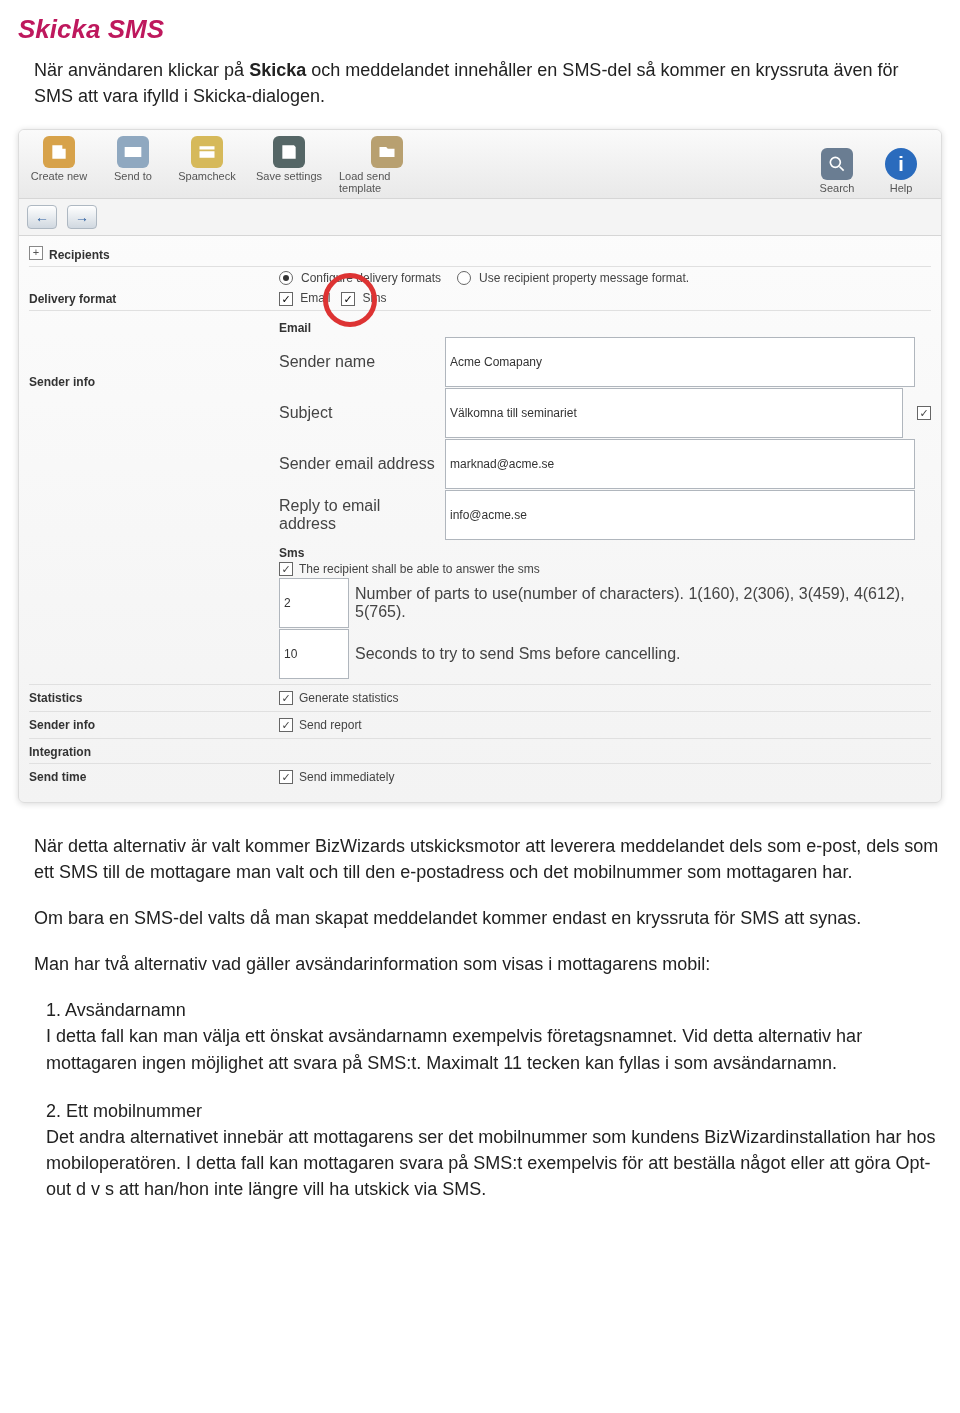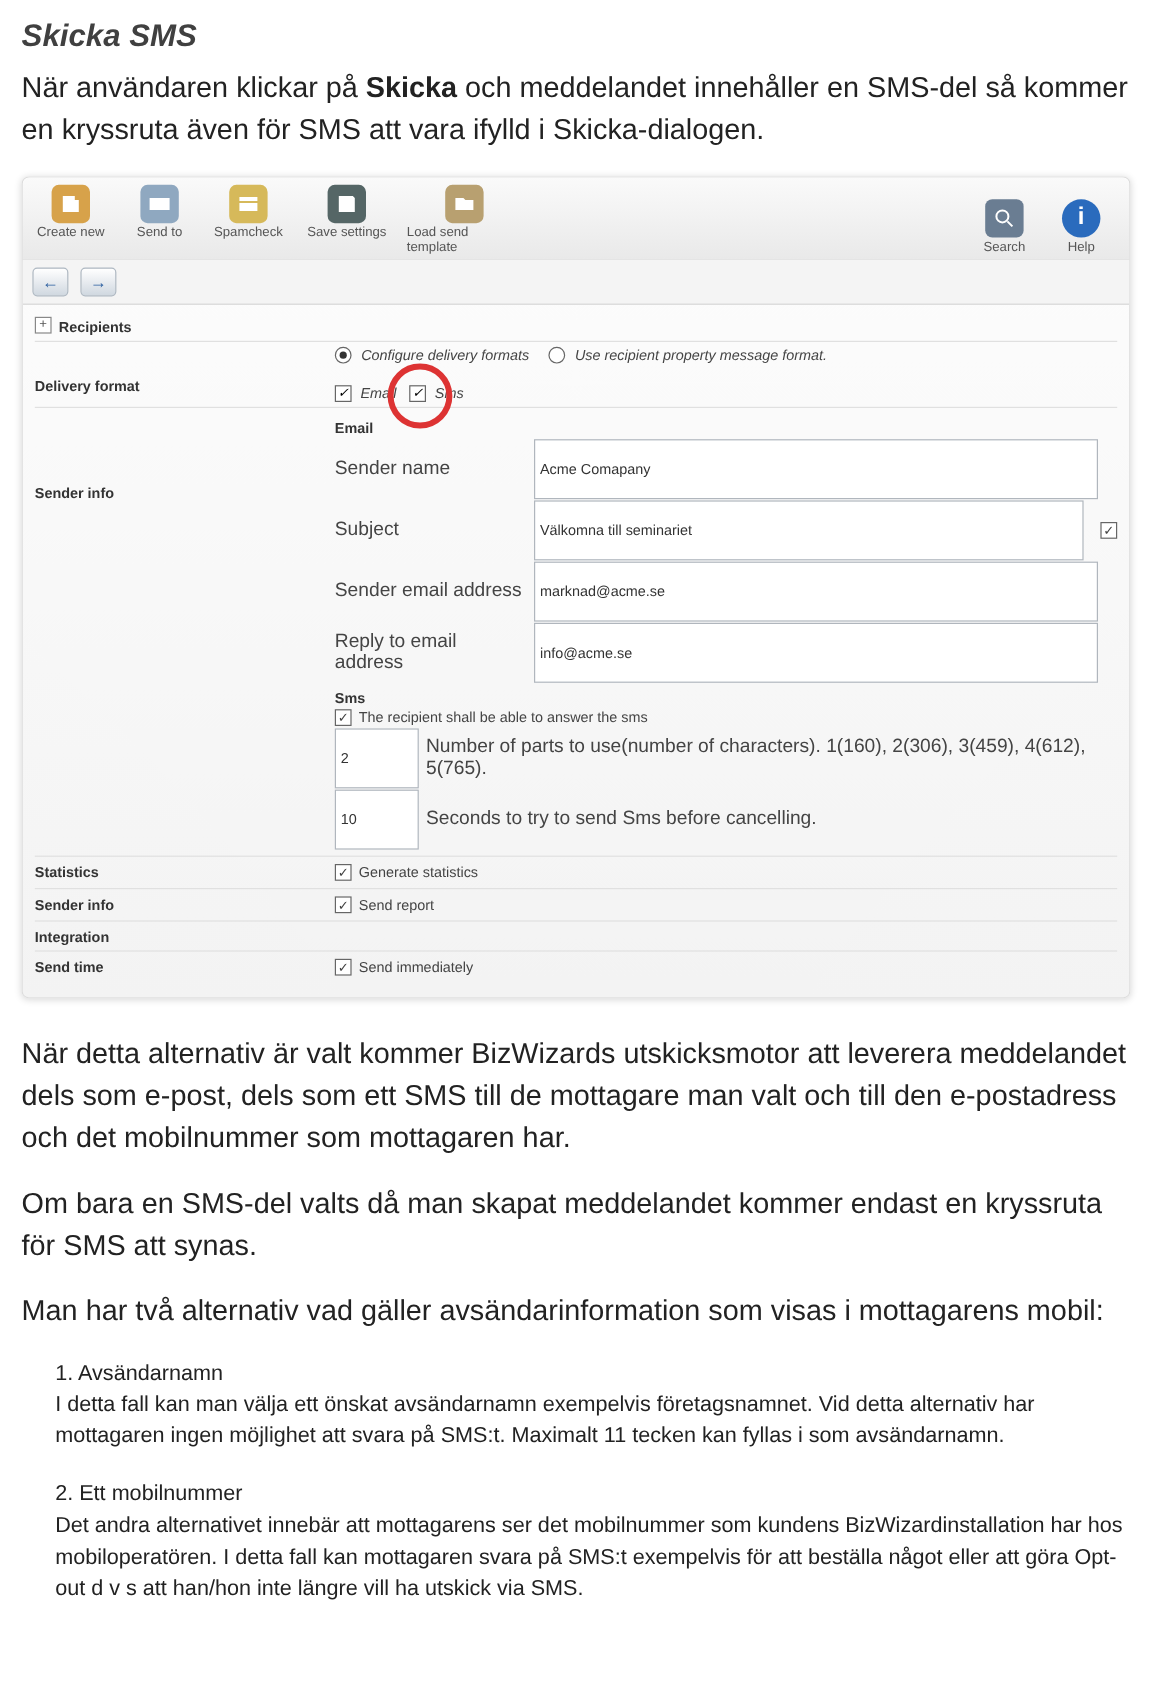--- a/index.html
+++ b/index.html
@@ -6,30 +6,30 @@
     margin: 0;
     font-family: Verdana, Arial, sans-serif;
     background: #fff;
     color: #222;
     width: 960px;
   }
   .page {
     padding: 14px 18px 40px 18px;
   }
   h1.title {
-    color: #404040;
+    color: #be185d;
     font-size: 26px;
     font-weight: bold;
     margin: 0 0 12px 0;
     font-style: italic;
   }
   p.body {
-    font-size: 24px;
+    font-size: 18px;
     line-height: 1.45;
-    margin: 0 0 20px 0;
+    margin: 0 0 20px 16px;
   }
   p.body .bold { font-weight: bold; }
   .screenshot {
     border: 1px solid #ddd;
     border-radius: 6px;
     box-shadow: 0 1px 6px rgba(0,0,0,.15);
     background: linear-gradient(#fdfdfd,#f3f3f3);
     margin: 6px 0 30px 0;
     font-family: Tahoma, Verdana, sans-serif;
     font-size: 12px;
@@ -108,32 +108,31 @@
   }
   .row-body { flex:1; }
   .exp { display:inline-block; width:12px;height:12px;border:1px solid #888;
     font-size:11px;line-height:10px;text-align:center;color:#555;margin-right:6px;
     background:#fff;}
   .delivery {
     display:flex;flex-wrap:wrap;align-items:flex-end;
     gap:4px;
     padding-left:120px;
     position:relative;
-    font-style:italic;
   }
   .radio, .checkbox {
     width:12px;height:12px;border:1px solid #666;background:#fff;
     display:inline-flex;align-items:center;justify-content:center;
     margin-right:4px;vertical-align:middle;
   }
   .radio { border-radius:50%; }
   .radio.checked::after { content:"";width:6px;height:6px;background:#333;border-radius:50%; }
   .checkbox.checked::after { content:"✓"; font-size:11px;color:#000; line-height:10px;}
   .delivery-line2 {
-    width:100%; padding-left:0px; margin-top:14px;
+    width:100%; padding-left:0px; margin-top:2px;
   }
   .circle-highlight {
     position:absolute;
     width:44px;height:44px;
     border:5px solid #d33;
     border-radius:50%;
     pointer-events:none;
   }
   .subsection-title { font-weight:bold; font-size:12px;color:#333; margin:6px 0 2px 0;}
   .field-row { display:flex;align-items:center;margin:1px 0;gap:6px;}

